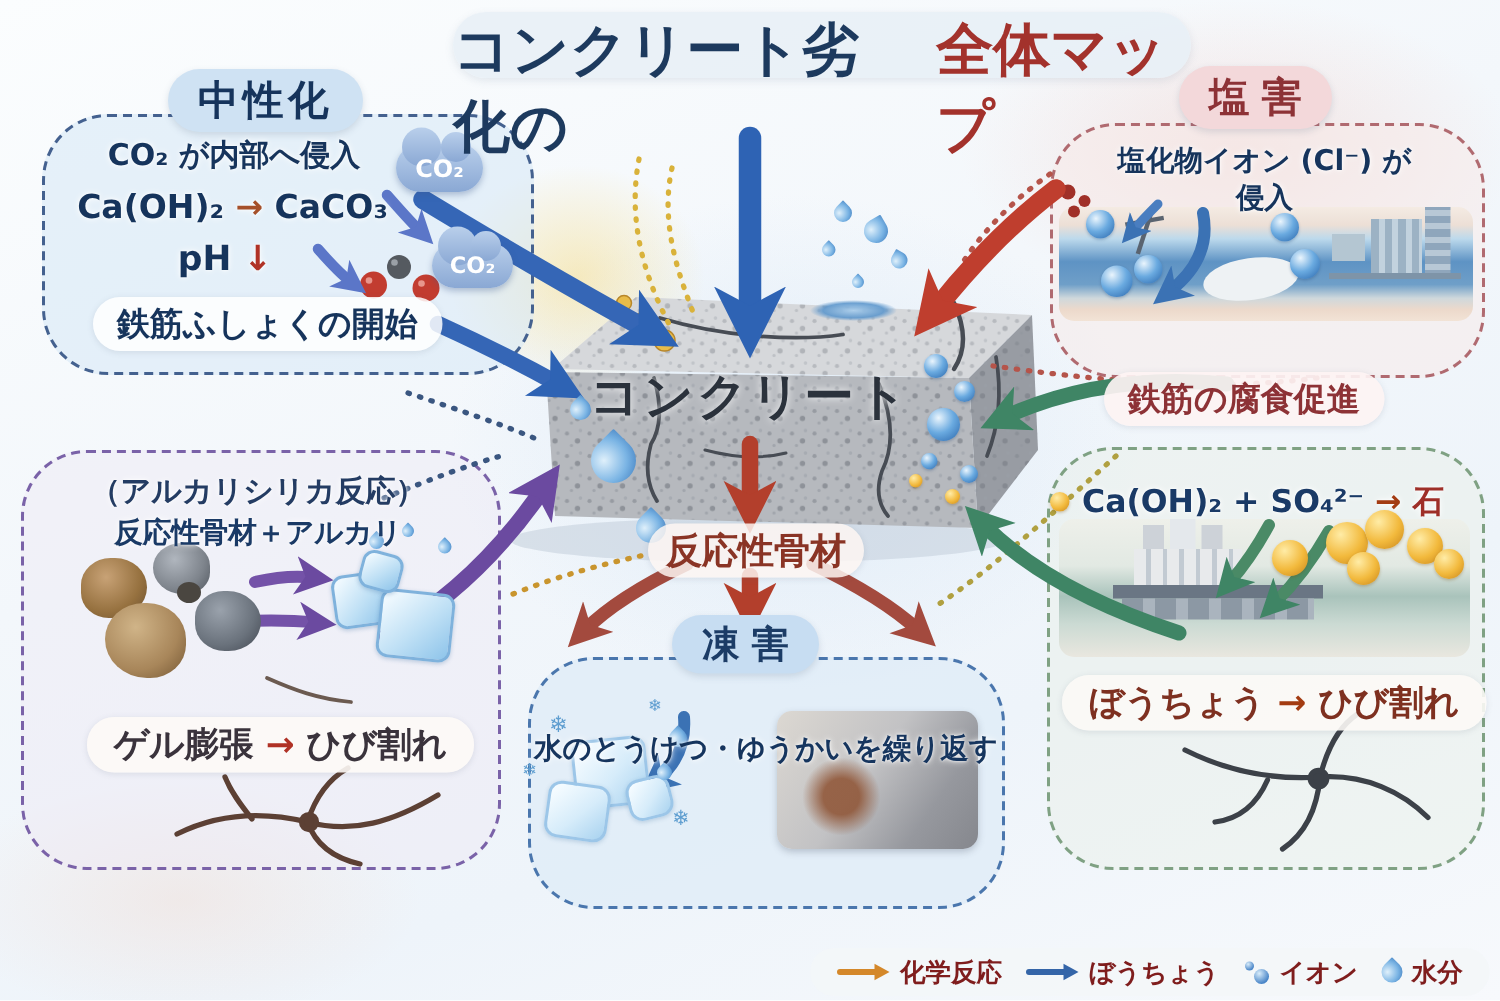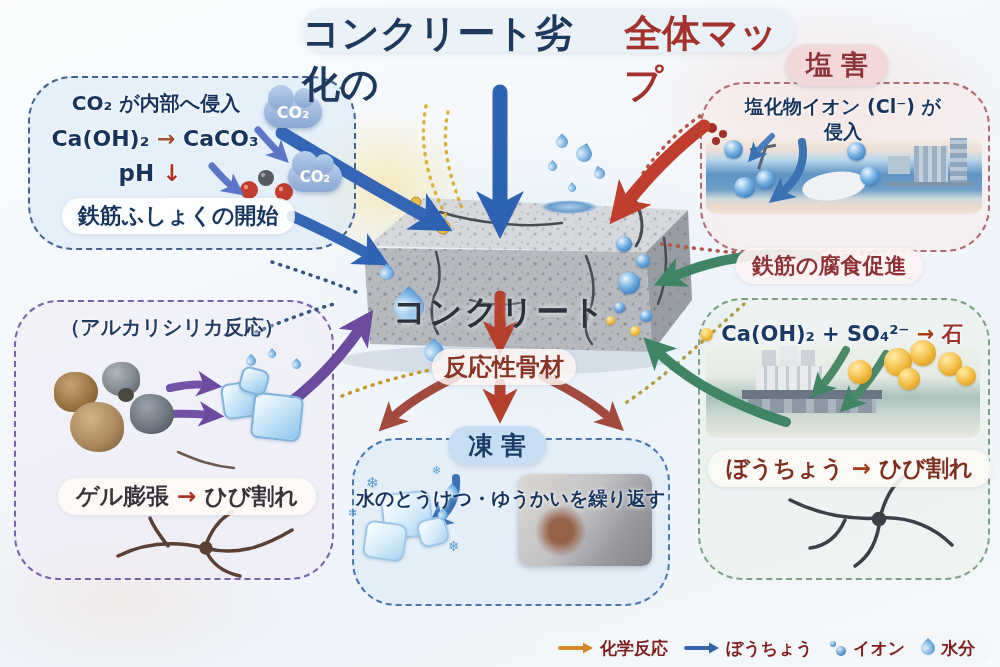--- a/index.html
+++ b/index.html
@@ -20,21 +20,21 @@
   .sbox.chem{left:698px;top:298px;width:288px;height:278px;border:2px dashed #7fa183;background:rgba(232,240,231,.45);}
   .sbox.freeze{left:352px;top:438px;width:314px;height:164px;border:2px dashed #4a76ad;background:rgba(218,233,247,.6);}
 
   
   .hpill{position:absolute;z-index:4;padding:3px 20px;border-radius:24px;font-weight:bold;white-space:nowrap;
     box-shadow:0 2px 5px rgba(80,100,130,.18);}
   .hpill.neutral{left:112px;top:46px;font-size:27px;letter-spacing:3px;color:#16345c;background:#cfe2f3;}
   .hpill.salt{left:786px;top:44px;font-size:27px;letter-spacing:8px;color:#8d3236;background:#f3d8da;padding-right:12px;}
   .hpill.asr{left:96px;top:268px;font-size:30px;letter-spacing:3px;color:#5c3e91;background:#ddd6ee;padding:2px 34px;}
   .hpill.chem{left:762px;top:272px;font-size:25px;letter-spacing:2px;color:#2d5c3c;background:#d7e6d0;}
-  .hpill.freeze{left:448px;top:426px;font-size:25px;letter-spacing:8px;color:#1c3c66;background:#c7ddf2;padding-right:12px;}
+  .hpill.freeze{left:448px;top:410px;font-size:25px;letter-spacing:8px;color:#1c3c66;background:#c7ddf2;padding-right:12px;}
 
   .txt{position:absolute;z-index:4;font-weight:bold;white-space:nowrap;text-align:center;
     text-shadow:0 0 5px rgba(255,255,255,.95),0 0 2px rgba(255,255,255,.9);}
   .rpill{position:absolute;z-index:4;font-weight:bold;white-space:nowrap;border-radius:18px;
     box-shadow:0 1px 4px rgba(90,100,120,.15);}
 
   .navy{color:#16345c;}
   .arrow-brown{color:#a5502a;}
   .arrow-red{color:#b03226;}
 
@@ -73,21 +73,21 @@
     background:
       radial-gradient(circle at 32% 62%, rgba(138,74,40,.8) 0 12px, rgba(138,74,40,0) 26px),
       linear-gradient(125deg,#dcd8d2 0%,#c2c2c4 45%,#96989e 75%,#85878d 100%);
     box-shadow:0 2px 5px rgba(80,90,110,.3);}
 
   #art{position:absolute;left:0;top:0;z-index:2;}
   #title-pill{position:absolute;left:302px;top:8px;width:492px;height:44px;z-index:4;border-radius:24px;
     background:rgba(232,239,246,.9);display:flex;align-items:flex-start;justify-content:center;
     font-size:38px;font-weight:bold;box-shadow:0 2px 6px rgba(100,120,150,.15);gap:16px;}
   #block-label{position:absolute;left:378px;top:242px;width:244px;z-index:4;text-align:center;
-    font-size:33px;font-weight:bold;color:#2b323c;letter-spacing:2px;text-shadow:0 0 6px rgba(255,255,255,.9);margin-top:48px;}
+    font-size:33px;font-weight:bold;color:#2b323c;letter-spacing:2px;text-shadow:0 0 6px rgba(255,255,255,.9);}
 
   
   #legend{position:absolute;left:540px;top:632px;height:32px;z-index:4;display:flex;align-items:center;gap:16px;
     padding:0 18px;border-radius:17px;background:rgba(243,246,249,.92);}
   .litem{display:flex;align-items:center;gap:6px;}
   .litem .lab{font-size:17px;font-weight:bold;color:#7f1d1d;white-space:nowrap;}
   .ion-ico{position:relative;width:18px;height:16px;}
   .ion-ico i{position:absolute;border-radius:50%;background:radial-gradient(circle at 35% 30%,#d8ecfa,#4a86c8 70%);}
 </style>
 </head>
@@ -252,20 +252,21 @@
         <path d="M 178,452 C 196,460 212,466 234,468"></path>
       </g>
     </g>
   </svg>
 
   <div id="title-pill">
     <span style="color:#1d3a5e;">コンクリート劣化の</span>
     <span style="color:#a3322c;">全体マップ</span>
   </div>
 
+  <div class="hpill neutral">中性化</div>
   <div class="txt navy" style="left:36px;top:90px;width:240px;font-size:20px;">CO₂ が内部へ侵入</div>
   <div class="txt" style="left:30px;top:126px;width:250px;font-size:22px;">
     <span class="navy">Ca(OH)₂</span>
     <span class="arrow-brown">→</span>
     <span class="navy">CaCO₃</span>
   </div>
   <div class="txt" style="left:90px;top:160px;width:120px;font-size:23px;">
     <span class="navy">pH</span>
     <span class="arrow-red">↓</span>
   </div>
@@ -281,20 +282,21 @@
   <div class="txt navy" style="left:706px;top:94px;width:274px;font-size:19px;">塩化物イオン (Cl⁻) が</div>
   <div class="txt navy" style="left:706px;top:119px;width:274px;font-size:19px;z-index:4;">侵入</div>
   <div class="rpill" style="left:736px;top:208px;padding:3px 16px;font-size:22px;color:#8d3236;background:rgba(253,243,243,.92);margin-top:40px;">鉄筋の腐食促進</div>
   <div class="ion" style="left:724px;top:140px;width:19px;height:19px;"></div>
   <div class="ion" style="left:734px;top:177px;width:21px;height:21px;"></div>
   <div class="ion" style="left:756px;top:170px;width:19px;height:19px;"></div>
   <div class="ion" style="left:847px;top:142px;width:19px;height:19px;"></div>
   <div class="ion" style="left:860px;top:166px;width:20px;height:20px;"></div>
 
   <div class="txt navy" style="left:14px;top:314px;width:316px;font-size:20px;color:#243c63;">（アルカリシリカ反応）</div>
+  <div class="txt" style="left:24px;top:342px;width:296px;font-size:19px;color:#1a3a66;">反応性骨材＋アルカリ</div>
   <div class="rpill" style="left:58px;top:478px;padding:3px 18px;font-size:23px;background:rgba(253,250,246,.9);">
     <span style="color:#3a333c;">ゲル膨張</span>
     <span class="arrow-red">→</span>
     <span style="color:#3a333c;">ひび割れ</span>
   </div>
   <div class="stone" style="left:54px;top:372px;width:44px;height:40px;border-radius:48% 52% 55% 45%;background:radial-gradient(circle at 38% 32%,#c8a276,#96713f 60%,#6e5230 95%);"></div>
   <div class="stone" style="left:102px;top:362px;width:38px;height:34px;border-radius:52% 48% 45% 55%;background:radial-gradient(circle at 38% 32%,#b0b6be,#7e848c 60%,#565c64 95%);"></div>
   <div class="stone" style="left:70px;top:402px;width:54px;height:50px;border-radius:50% 50% 46% 54%;background:radial-gradient(circle at 38% 32%,#d0b488,#a8865a 60%,#7a5c38 95%);"></div>
   <div class="stone" style="left:130px;top:394px;width:44px;height:40px;border-radius:46% 54% 52% 48%;background:radial-gradient(circle at 38% 32%,#9aa2ac,#6a727c 60%,#464c56 95%);"></div>
   <div class="stone" style="left:118px;top:388px;width:16px;height:14px;border-radius:50%;background:#4a4640;"></div>

